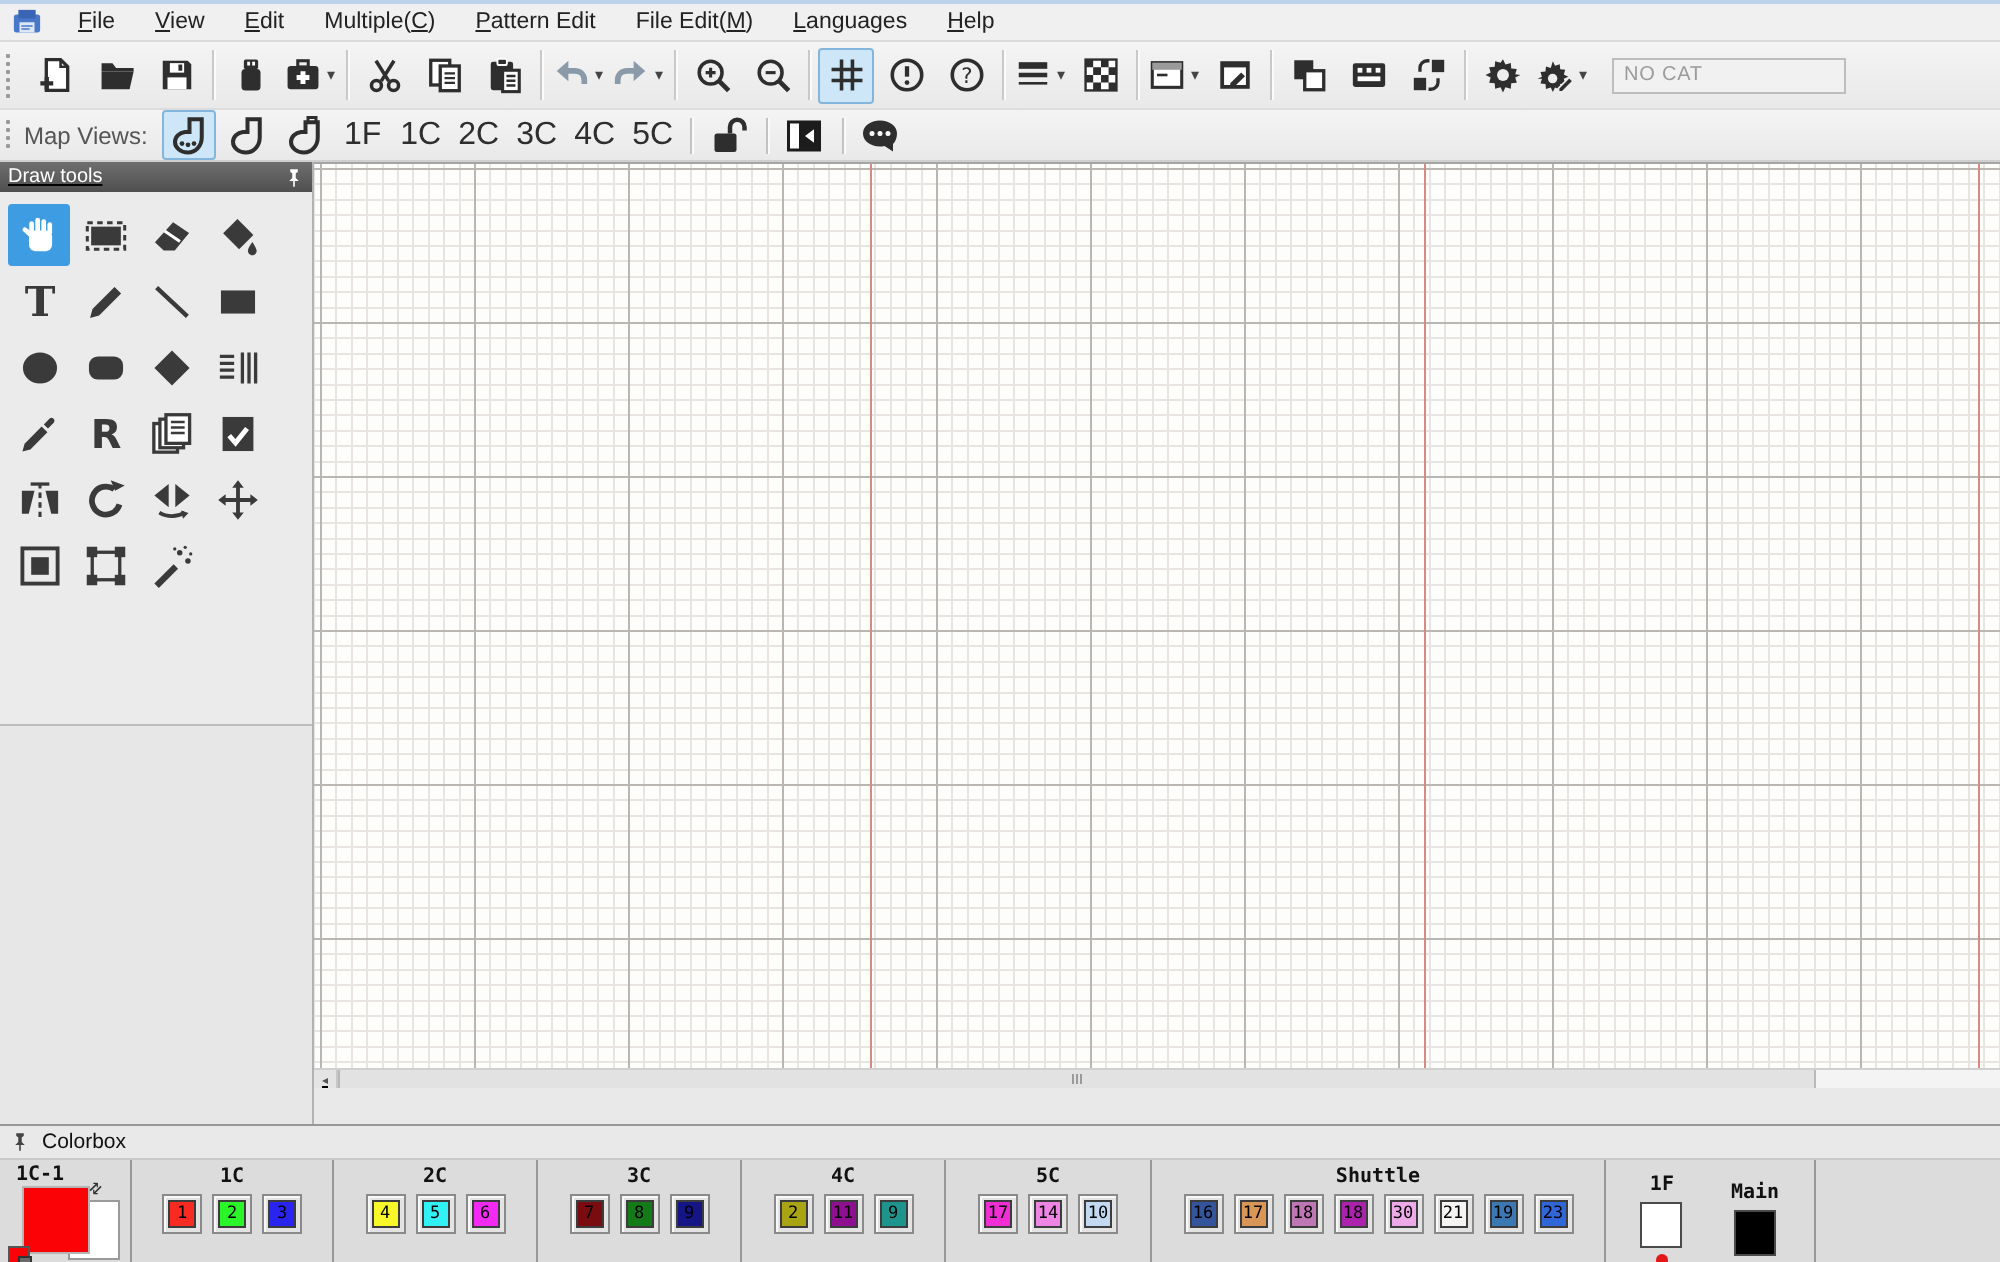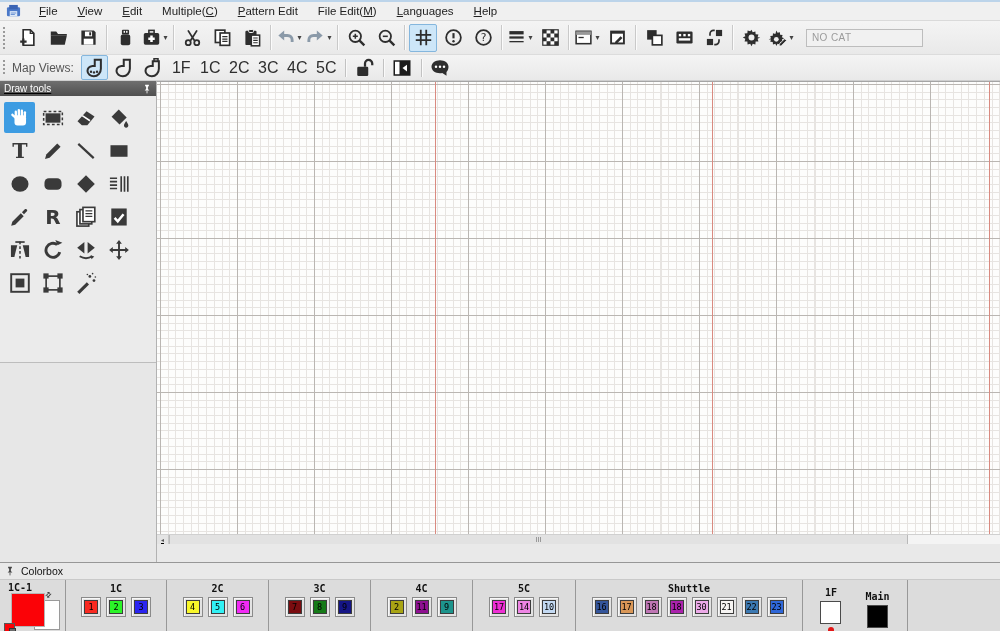--- a/index.html
+++ b/index.html
@@ -691,21 +691,21 @@
             <div class="swatch">
               <div class="inner" style="background: rgb(237, 170, 232);"></div>
               <div class="num">30</div>
             </div>
             <div class="swatch">
               <div class="inner" style="background: rgb(246, 244, 242);"></div>
               <div class="num">21</div>
             </div>
             <div class="swatch">
               <div class="inner" style="background: rgb(60, 121, 178);"></div>
-              <div class="num">22</div>
+              <div class="num">19</div>
             </div>
             <div class="swatch">
               <div class="inner" style="background: rgb(47, 103, 216);"></div>
               <div class="num">23</div>
             </div>
           </div>
         </div>
         <div class="cb-sec spec-sec" style="width: 105px; flex: 0 0 auto;">
           <div class="spec-col">
             <div class="cb-label">1F</div>

